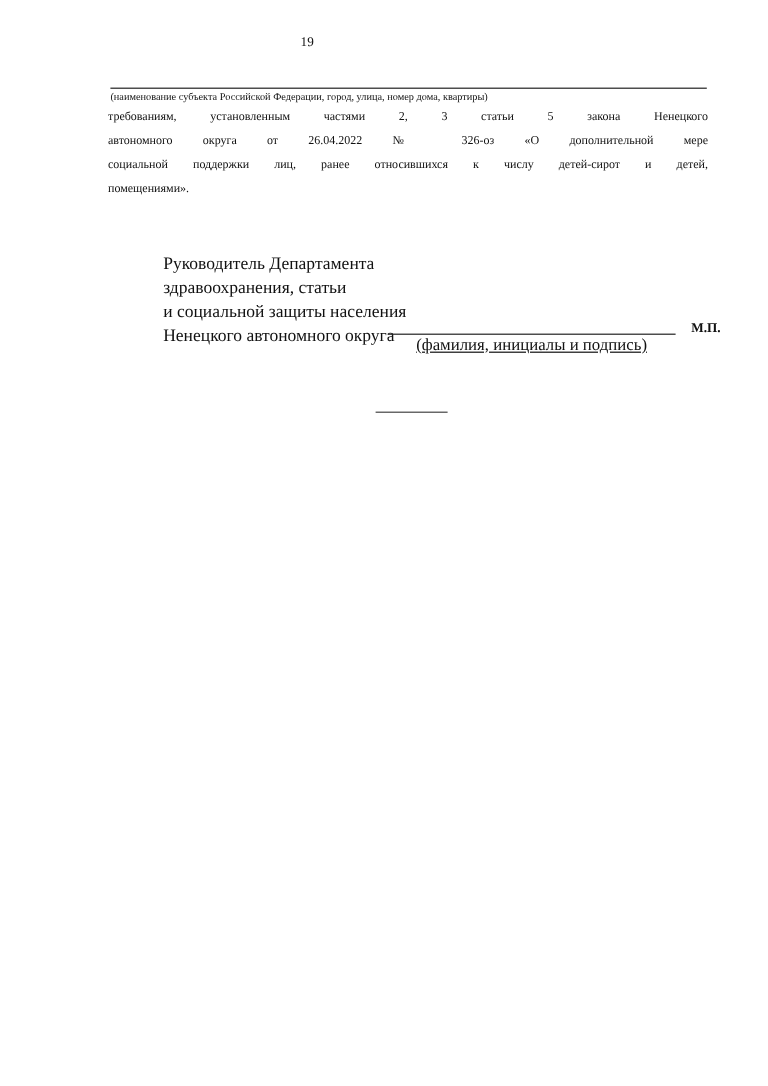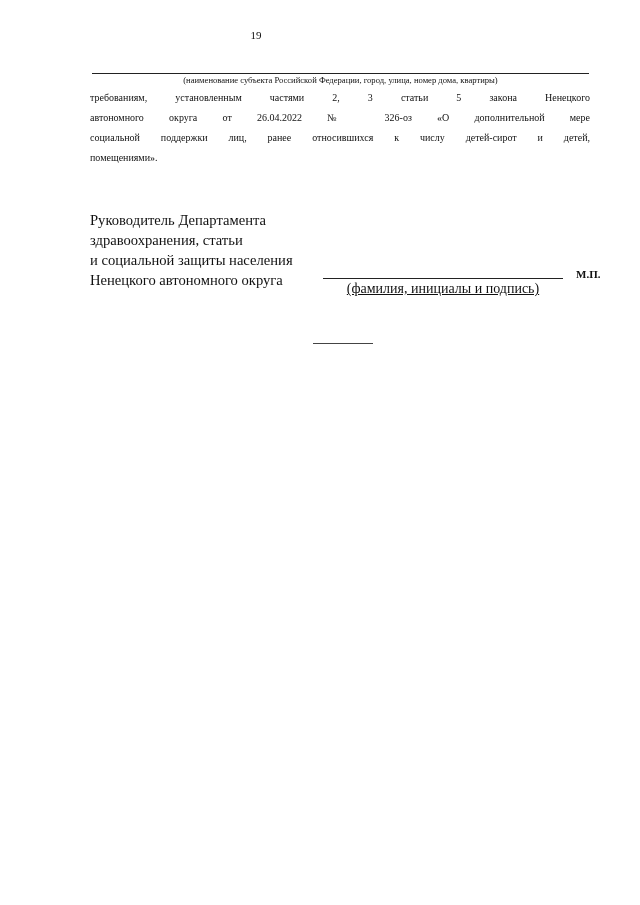--- a/index.html
+++ b/index.html
@@ -29,21 +29,20 @@
       left: 92px;
       width: 497px;
       height: 0;
       border-top: 1px solid #222;
     }
     .caption-top {
       position: absolute;
       top: 75px;
       left: 92px;
       width: 497px;
-      text-align: center;
       font-size: 8.6px;
       white-space: nowrap;
     }
     .body-para {
       position: absolute;
       top: 88px;
       left: 90px;
       width: 500px;
       font-size: 10px;
       line-height: 20px;
@@ -62,20 +61,21 @@
       position: absolute;
       top: 210px;
       left: 90px;
       width: 230px;
       font-size: 14.6px;
       line-height: 20px;
     }
     .signature-block .line {
       display: block;
       white-space: nowrap;
+      margin-left: 46px;
     }
     .sig-rule {
       position: absolute;
       top: 278px;
       left: 323px;
       width: 240px;
       height: 0;
       border-top: 1px solid #222;
     }
     .mp {

